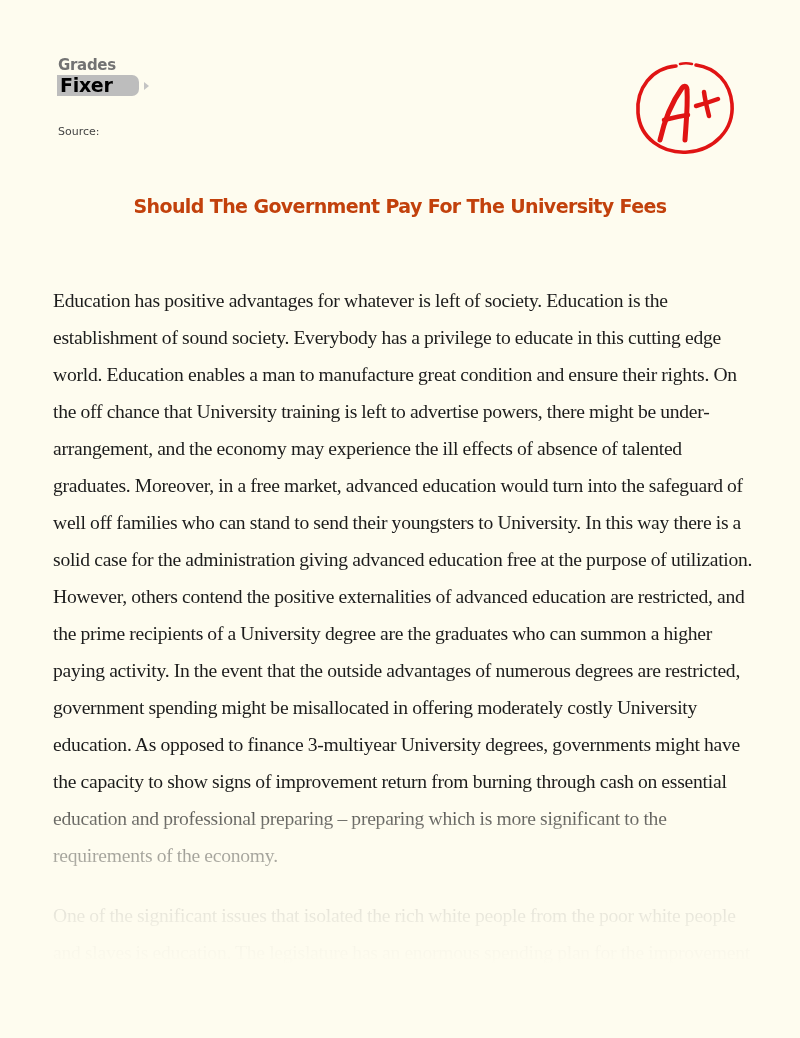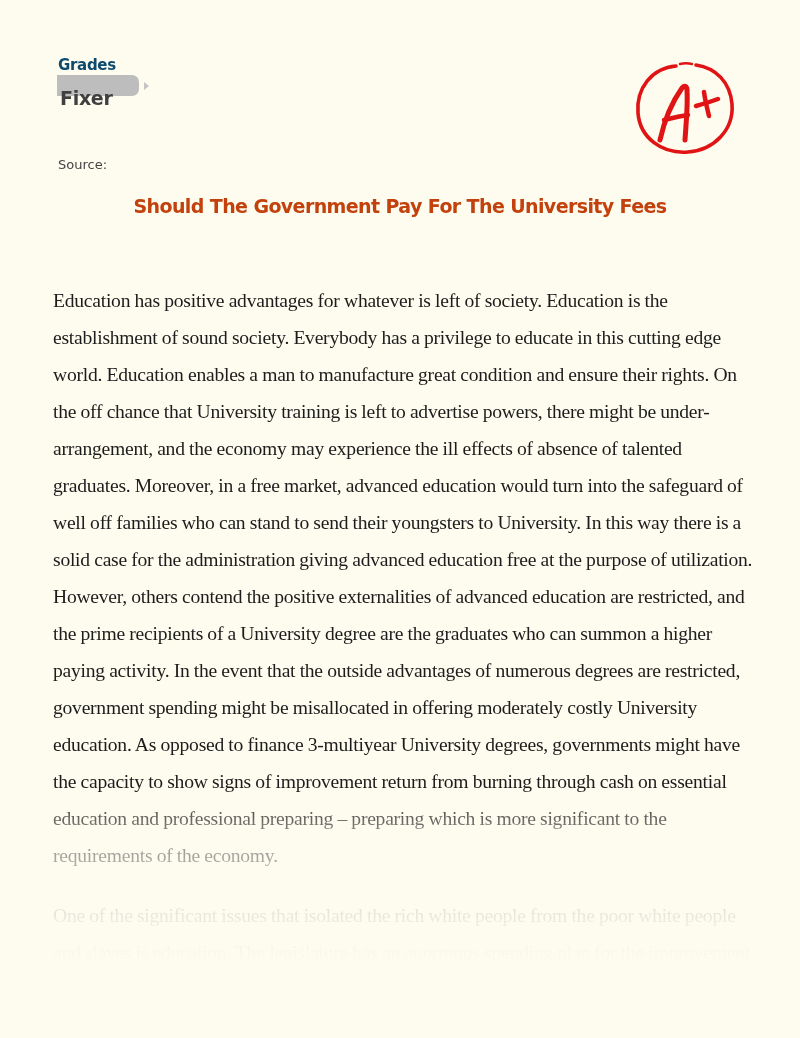--- a/index.html
+++ b/index.html
@@ -28,60 +28,59 @@
       height: 46px;
     }
     .logo-grades {
       position: absolute;
       left: 1px;
       top: 0;
       font-family: "DejaVu Sans", sans-serif;
       font-weight: bold;
       font-size: 15px;
       letter-spacing: -0.3px;
-      color: #0c4a6e;
+      color: #737373;
       line-height: 18px;
     }
     .logo-fixer-box {
       position: absolute;
       left: 0;
       top: 19px;
       width: 82px;
       height: 21px;
       background: #bdbdbd;
       border-radius: 0 7px 7px 0;
     }
     .logo-fixer {
       position: absolute;
       left: 3px;
-      top: 13px;
+      top: 0px;
       font-family: "DejaVu Sans", sans-serif;
       font-weight: bold;
       font-size: 19px;
       line-height: 21px;
-      color: #404040;
+      color: #000000;
       letter-spacing: -0.3px;
     }
     .logo-arrow {
       position: absolute;
       left: 87px;
       top: 26px;
       width: 0; height: 0;
       border-top: 4px solid transparent;
       border-bottom: 4px solid transparent;
       border-left: 5px solid #c4c4c4;
     }
     .source-label {
       position: absolute;
       left: 58px;
       top: 125px;
       font-family: "DejaVu Sans", sans-serif;
-      font-size: 13px;
+      font-size: 11px;
       color: #444;
-      margin-top: 32px;
     }
     .grade-stamp {
       position: absolute;
       left: 630px;
       top: 58px;
       width: 110px;
       height: 100px;
     }
     .title {
       position: absolute;

